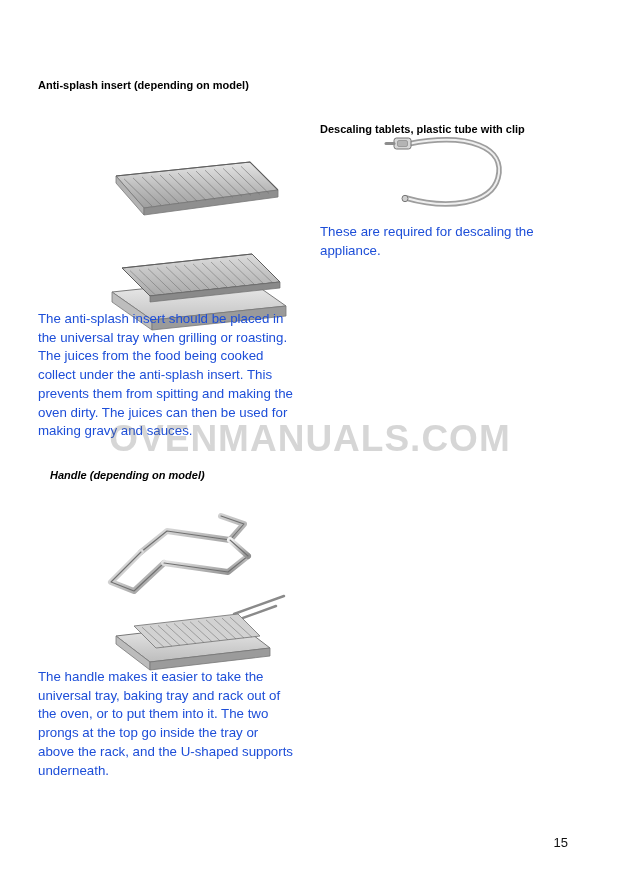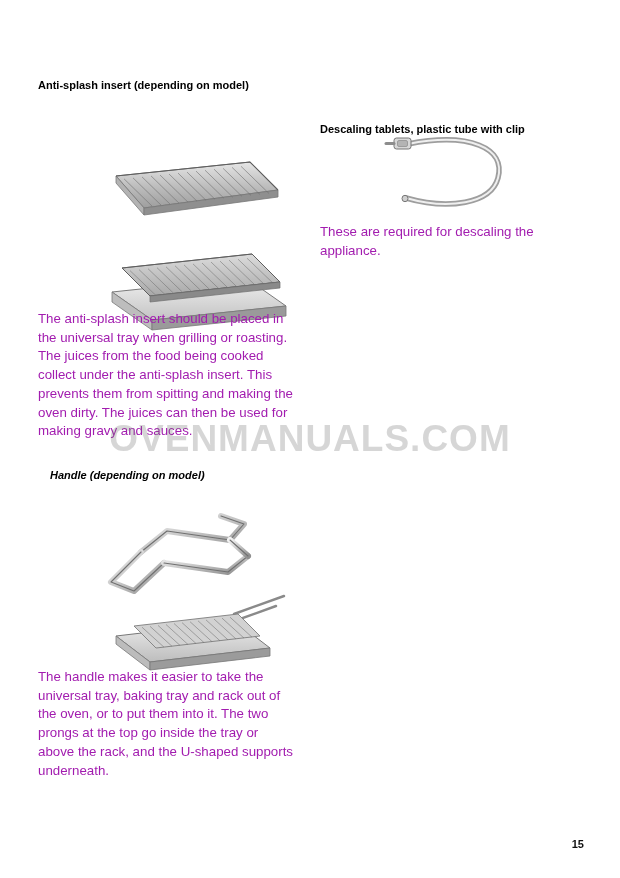--- a/index.html
+++ b/index.html
@@ -56,21 +56,21 @@
   .sect-title {
     font-size: 11px;
     font-weight: bold;
     line-height: 1.38;
     margin: 0 0 6px 0;
     color: #000;
   }
   .body-text {
     font-size: 13.3px;
     line-height: 1.41;
-    color: #a21caf;
+    color: #1d4ed8;
     margin: 0;
   }
 
   .figure {
     position: relative;
     width: 100%;
   }
 
   
   .watermark {
@@ -84,25 +84,24 @@
     letter-spacing: 1px;
     color: rgba(120,120,120,0.30);
     font-family: "Liberation Sans", sans-serif;
     pointer-events: none;
     white-space: nowrap;
   }
 
   
   .page-number {
     position: absolute;
-    right: 36px;
+    right: 52px;
     bottom: 28px;
-    font-size: 11px;
+    font-size: 13px;
     color: #111;
-    font-weight: bold;
   }
 
   
   #left-title    { position: absolute; left: 0; top: 0; width: 262px; }
   #left-fig      { position: absolute; left: 0; top: 50px; width: 265px; height: 210px; }
   #left-para     { position: absolute; left: 0; top: 232px; width: 265px; }
   #handle-title  { position: absolute; left: 12px; top: 390px; width: 265px; font-style: italic; }
   #handle-fig    { position: absolute; left: 0; top: 418px; width: 265px; height: 190px; }
   #handle-para   { position: absolute; left: 0; top: 590px; width: 258px; }
 

